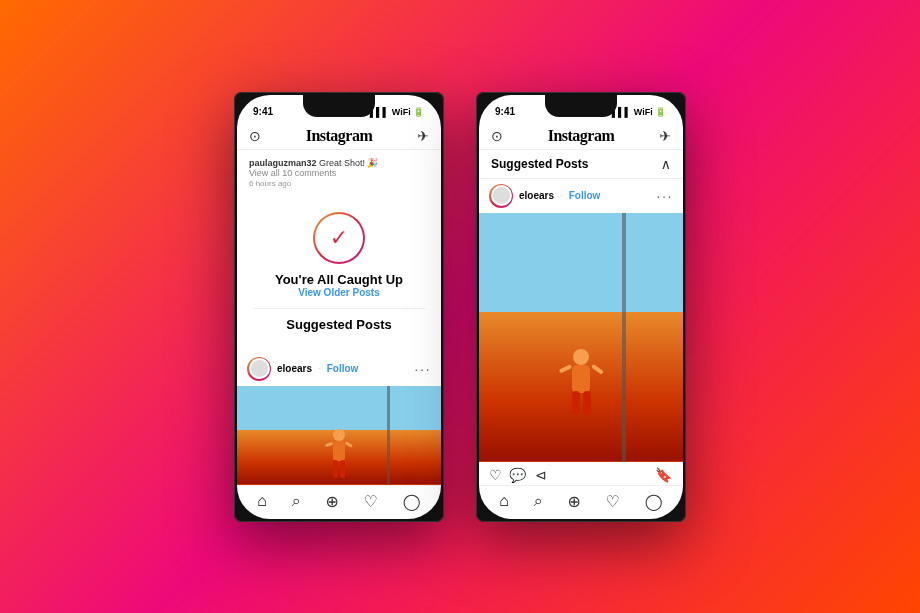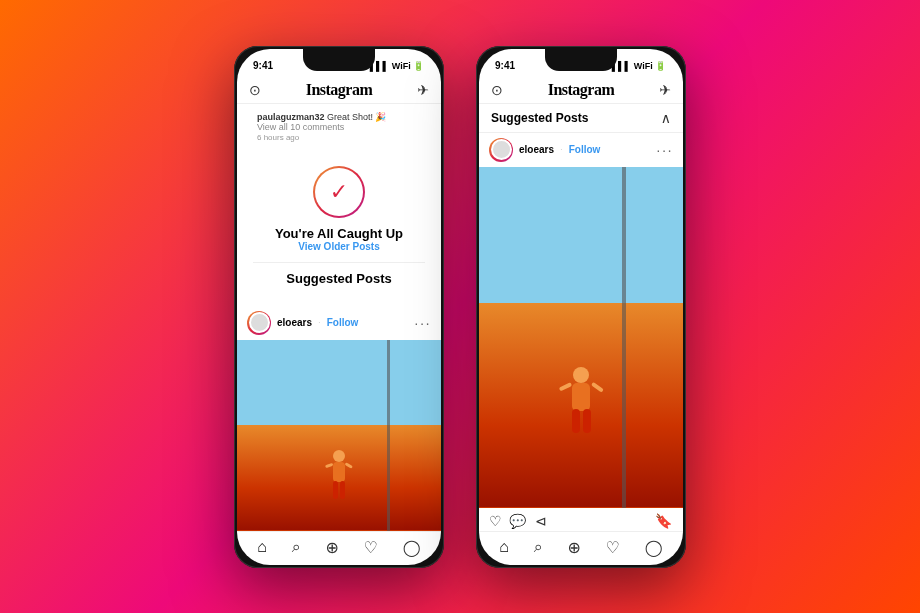--- a/index.html
+++ b/index.html
@@ -11,23 +11,23 @@
       align-items: center;
       justify-content: center;
       gap: 32px;
       font-family: -apple-system, BlinkMacSystemFont, 'Segoe UI', sans-serif;
       overflow: hidden;
     }
 
     
     .phone {
       width: 210px;
-      height: 522px;
+      height: 430px;
       background: #111;
-      border-radius: 24px;
+      border-radius: 8px;
       padding: 3px;
       box-shadow: 0 20px 60px rgba(0,0,0,0.5), inset 0 0 0 1px #333;
       position: relative;
     }
 
     .phone-inner {
       width: 100%;
       height: 100%;
       background: #fff;
       border-radius: 33px;
@@ -80,21 +80,21 @@
       font-size: 16px;
       font-weight: 600;
       letter-spacing: -0.5px;
       color: #000;
     }
 
     .header-icon { font-size: 14px; color: #333; cursor: pointer; }
 
     
     .comment-section {
-      padding: 8px 20px 4px;
+      padding: 8px 12px 4px;
       font-size: 9px;
       color: #333;
       flex-shrink: 0;
     }
     .comment-user { font-weight: 700; }
     .view-comments { color: #888; font-size: 9px; display: block; margin-top: 0; }
     .time-ago { color: #999; font-size: 8px; display: block; margin-top: 1px; }
 
     .caught-up-section {
       display: flex;

